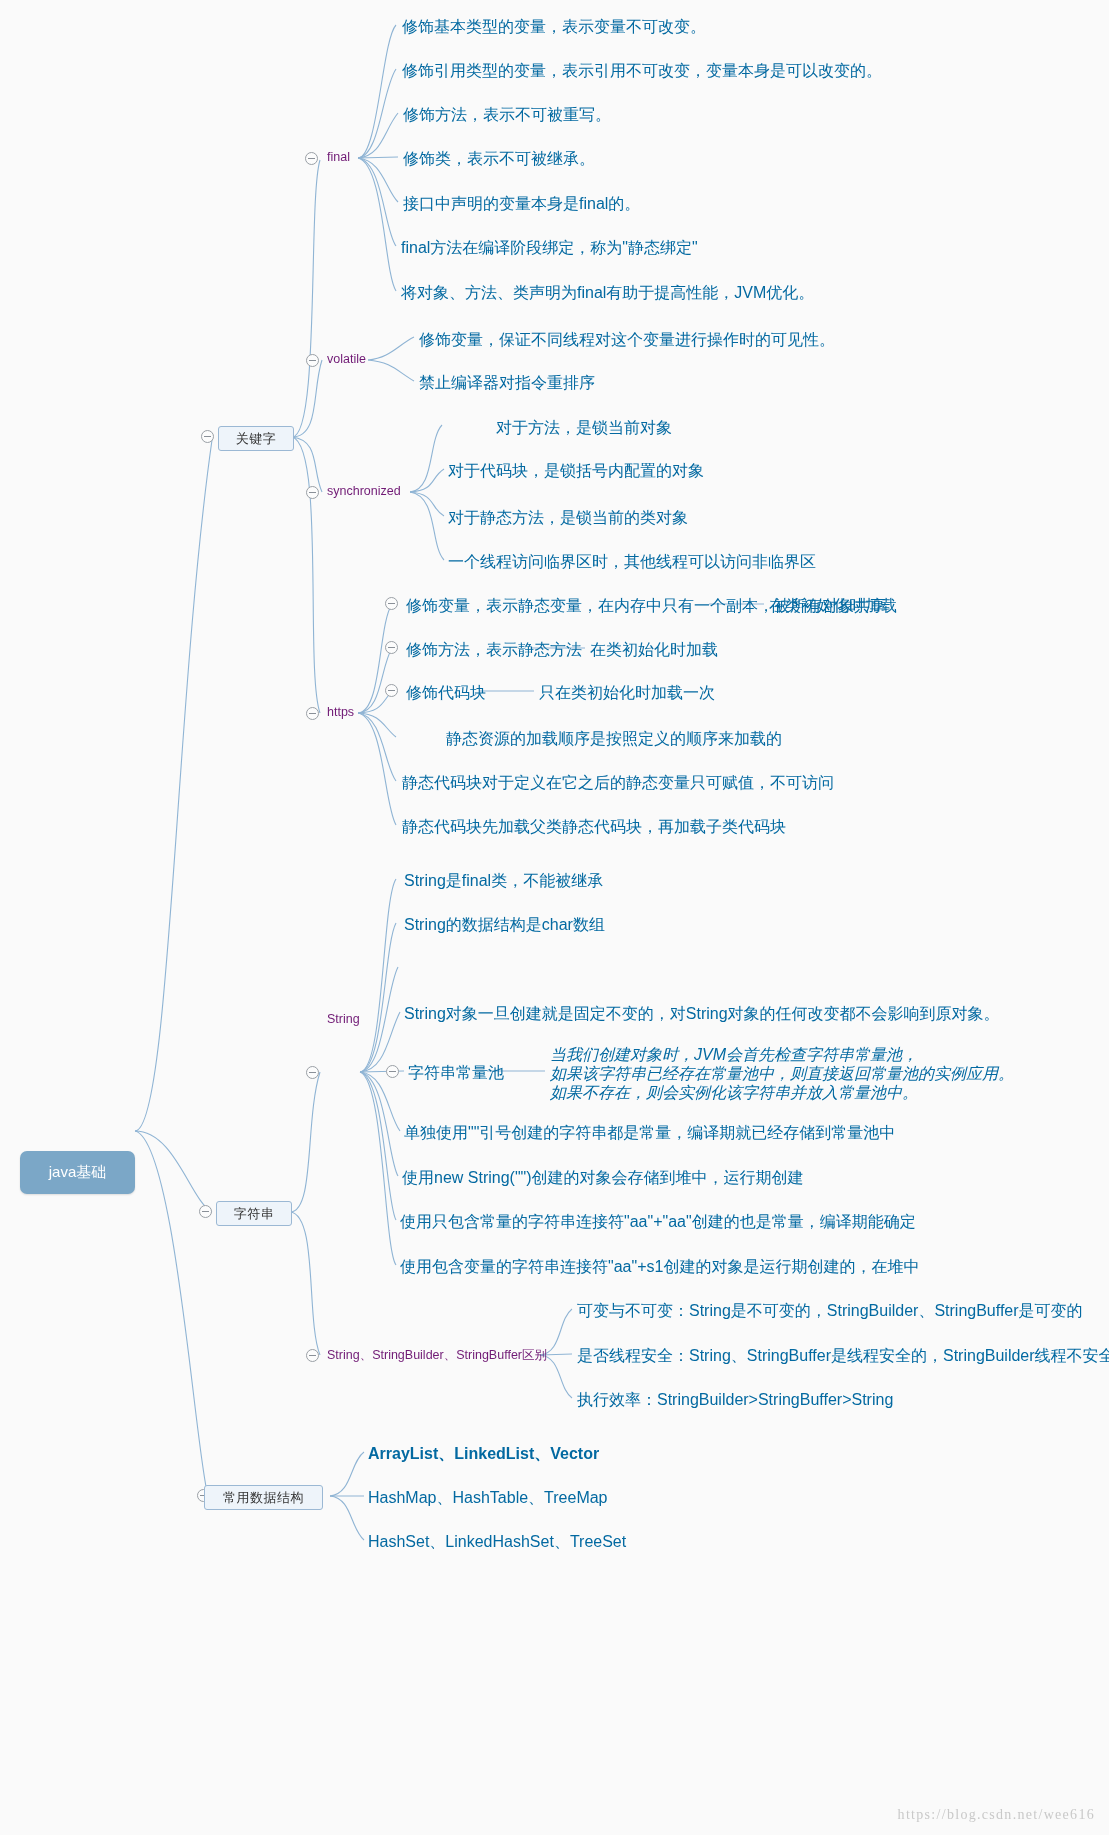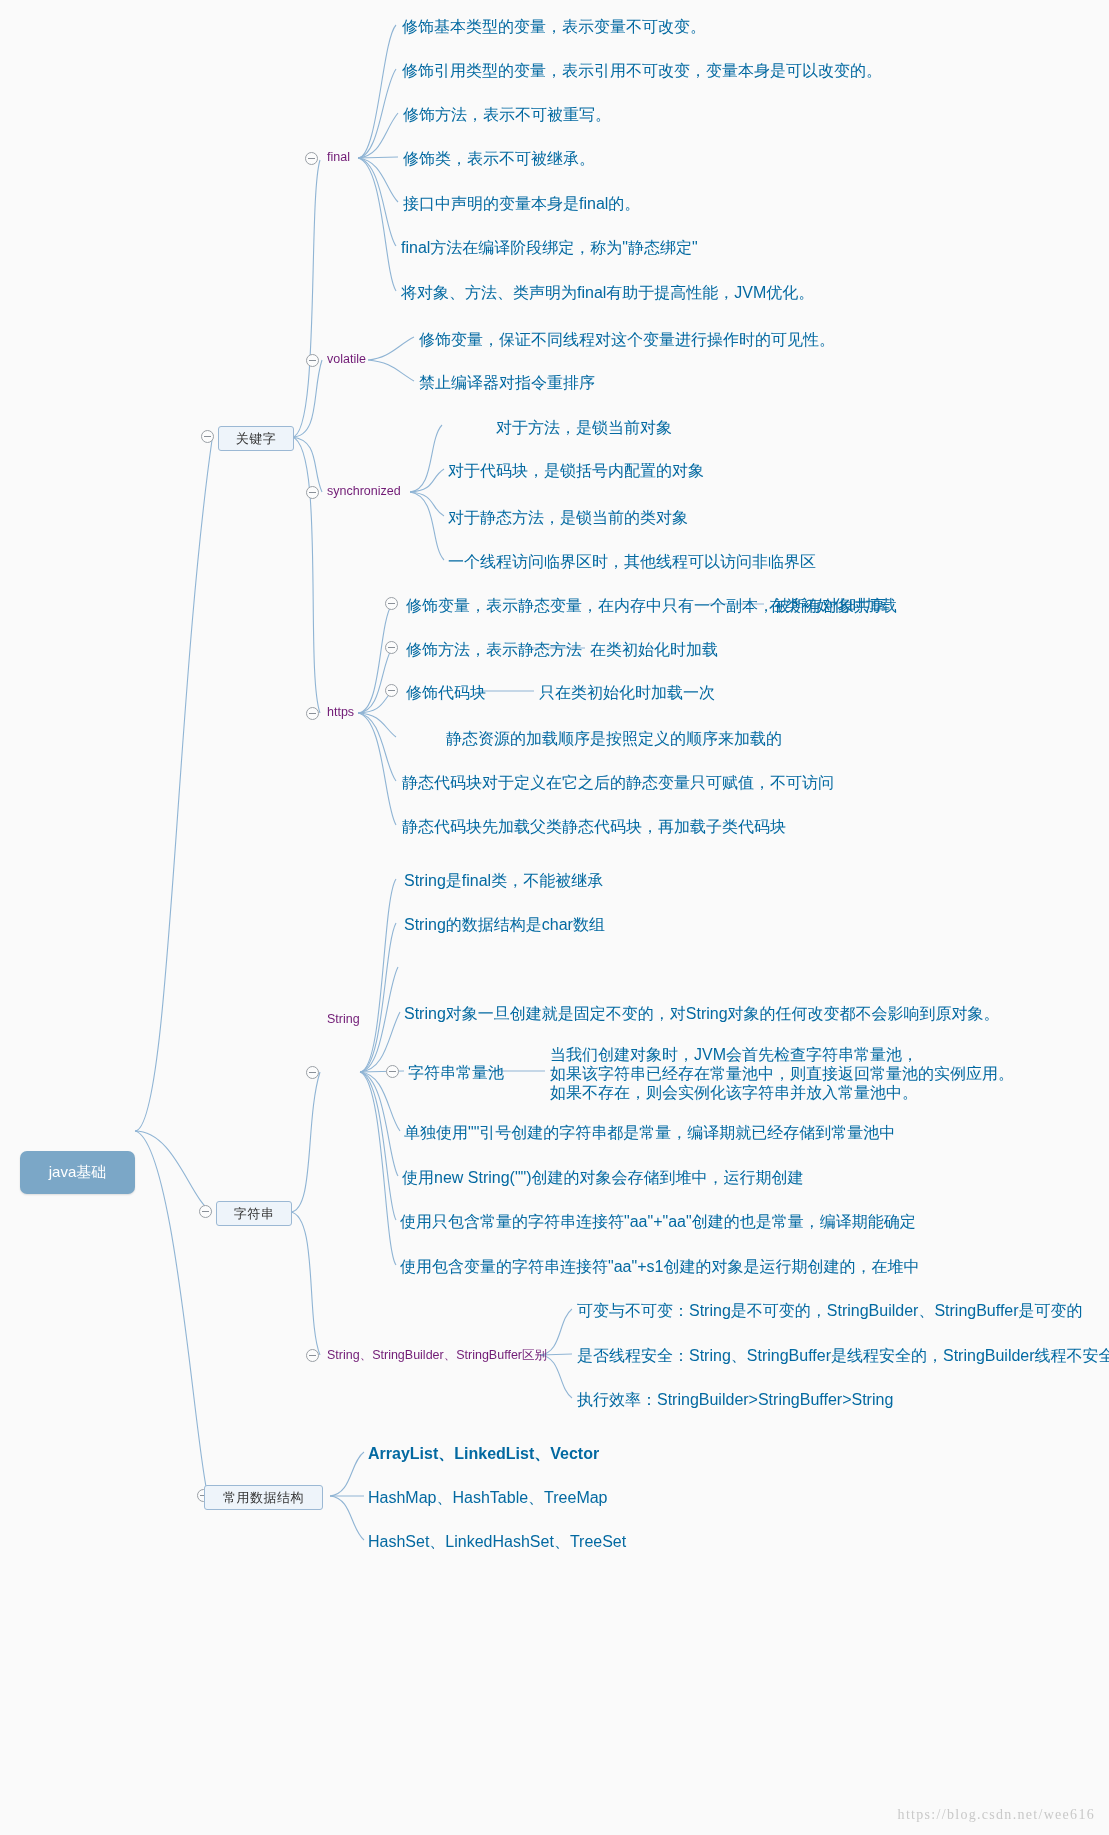--- a/index.html
+++ b/index.html
@@ -51,20 +51,21 @@
     white-space: pre;
   }
   .leaf-node {
     position: absolute;
     color: #0369a1;
     font-size: 16px;
     white-space: pre;
   }
   .multiline {
     line-height: 19px;
+    font-style: italic;
   }
   .toggle {
     position: absolute;
     width: 13px; height: 13px;
     border: 1px solid #9aa0a6;
     border-radius: 50%;
     background: #fcfcfc;
     box-sizing: border-box;
   }
   .toggle::before {

